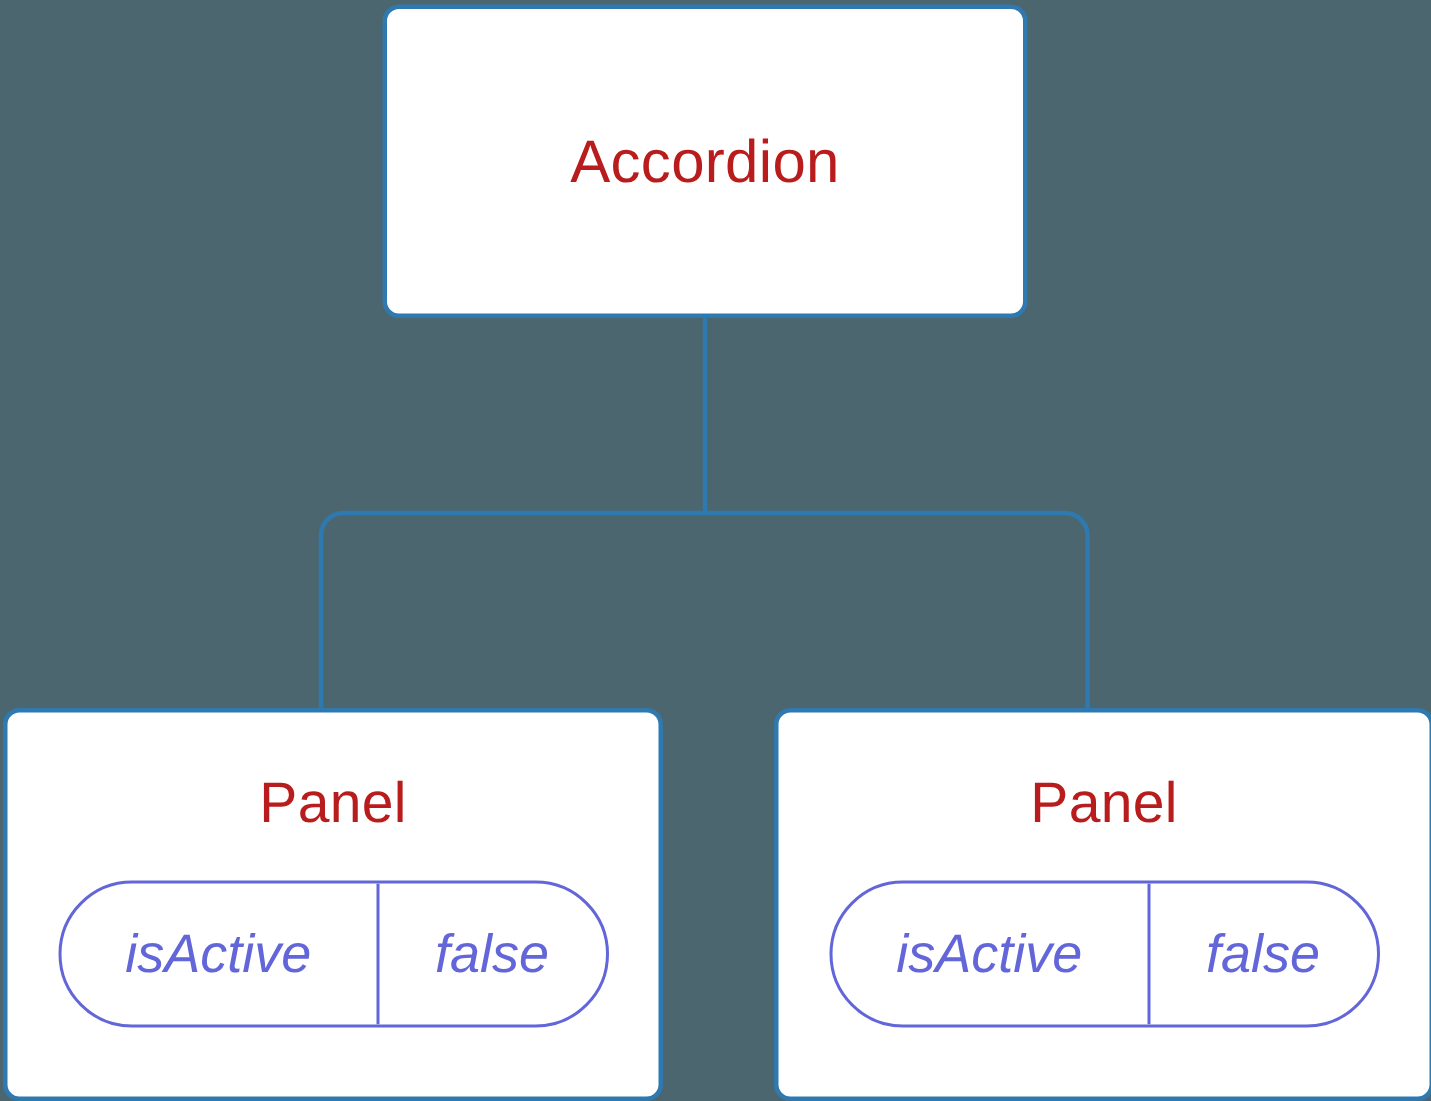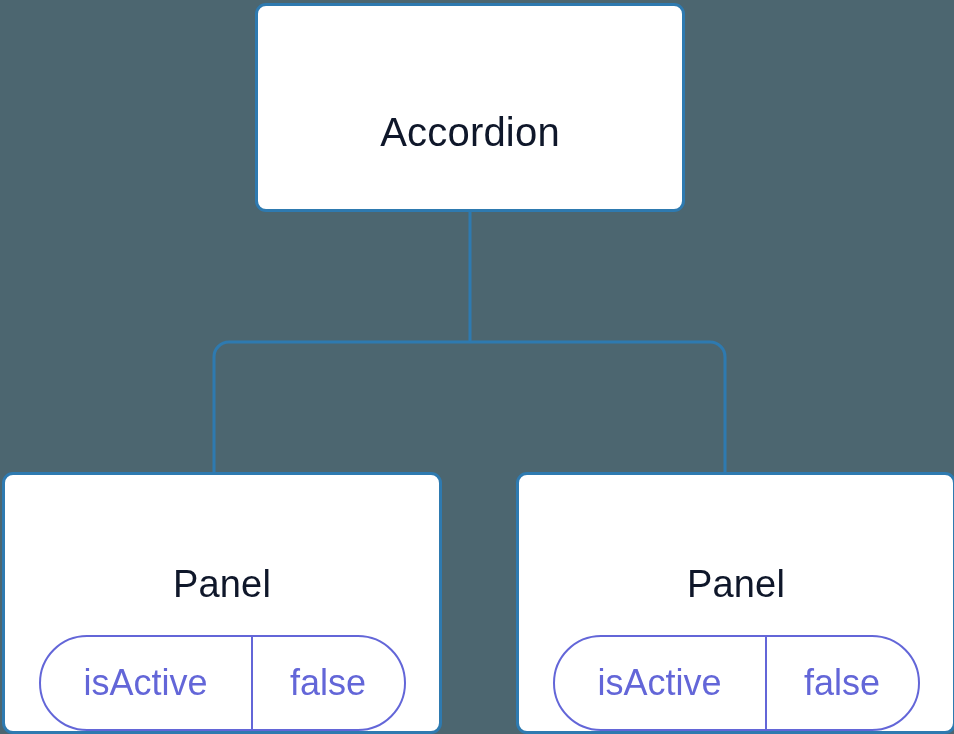--- a/index.html
+++ b/index.html
@@ -59,44 +59,44 @@
     width: 440px;
     height: 262px;
     justify-content: flex-start;
     padding-top: 42px;
   }
 
   .node-child-left  { left: 2px;   }
   .node-child-right { left: 516px; }
 
   .node-title {
-    color: #0f172a;
+    color: #b91c1c;
     font-size: 38px;
     line-height: 1;
     letter-spacing: 0.2px;
     white-space: nowrap;
     user-select: none;
-    margin-top: 48px;
   }
 
   .node-root .node-title {
     font-size: 40px;
   }
 
   
   .prop-pill {
     margin-top: 32px;
     display: flex;
     align-items: stretch;
     height: 98px;
     border: 2px solid #6366d8;
     border-radius: 49px;
     background: #ffffff;
     box-sizing: border-box;
     overflow: hidden;
+    font-style: italic;
   }
 
   .prop-key,
   .prop-value {
     display: flex;
     align-items: center;
     justify-content: center;
     color: #6366d8;
     font-size: 36px;
     line-height: 1;

